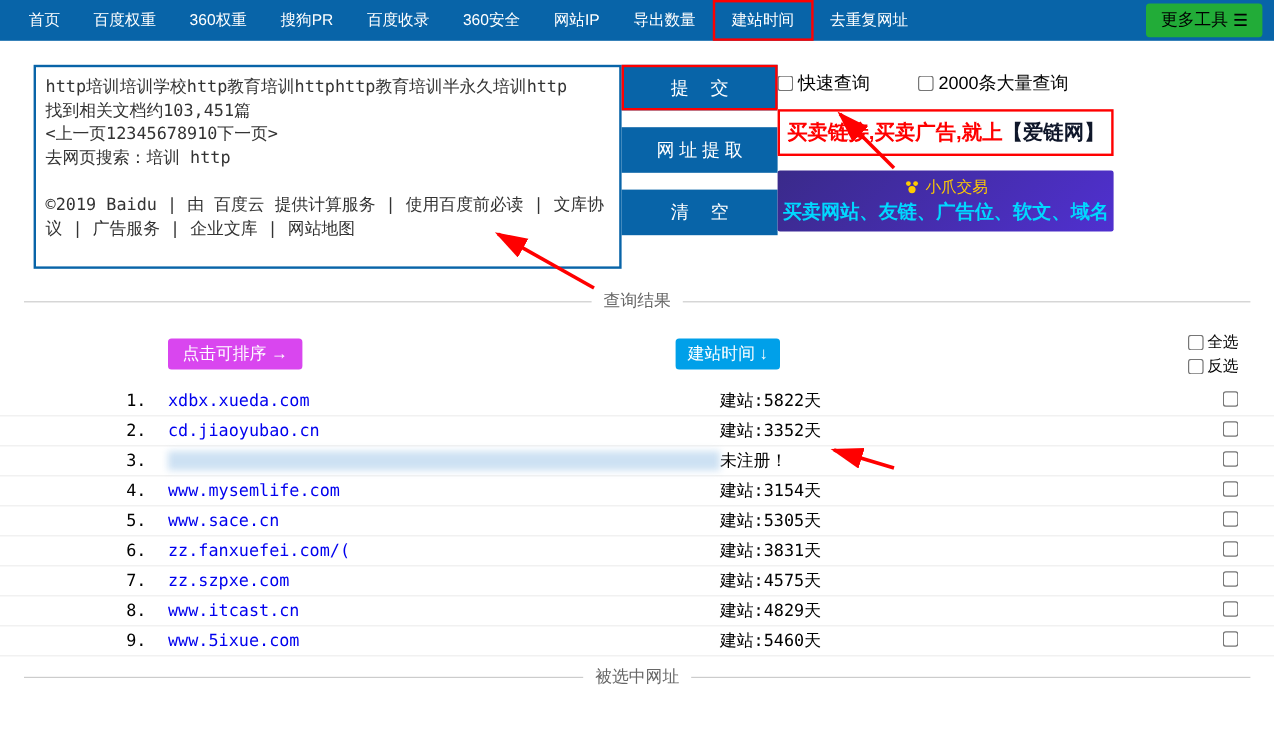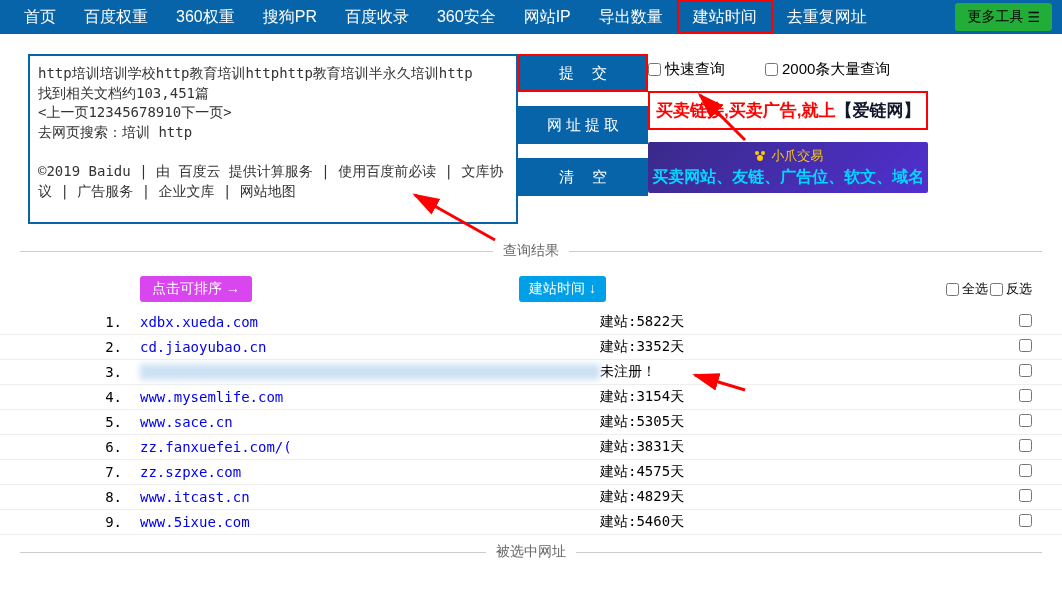--- a/index.html
+++ b/index.html
@@ -1,19 +1,19 @@
 <!DOCTYPE html>
 <html><head>
   <meta charset="utf-8">
   <style>
     * { margin: 0; padding: 0; box-sizing: border-box; font-family: "Microsoft YaHei", Arial, sans-serif; }
     body { background: #fff; width: 1062px; }
     
     .nav-bar { background: #0864a8; height: 34px; display: flex; align-items: center; padding: 0 10px; }
-    .nav-item { color: #fff; padding: 0 14px; height: 34px; display: flex; align-items: center; cursor: pointer; font-size: 16px; }
+    .nav-item { color: #fff; padding: 0 14px; height: 34px; display: flex; align-items: center; cursor: pointer; font-size: 13px; }
     .nav-item.active { border: 2px solid #f00; box-sizing: border-box; }
     .nav-more { margin-left: auto; background: #22ac38; color: #000000; padding: 0 12px; height: 28px; display: flex; align-items: center; border-radius: 3px; font-size: 14px; }
     .nav-more-icon { margin-left: 4px; }
     
     .main-area { padding: 20px 28px 10px; display: flex; }
     .textarea-box { width: 490px; height: 170px; border: 2px solid #0864a8; padding: 8px; font-size: 14px; color: #333; font-family: monospace; line-height: 1.4; resize: none; overflow-y: scroll; }
     
     .btn-col { display: flex; flex-direction: column; gap: 14px; }
     .btn-blue { background: #0864a8; color: #fff; width: 130px; height: 38px; display: flex; align-items: center; justify-content: center; font-size: 15px; border: none; cursor: pointer; letter-spacing: 18px; text-indent: 18px; }
     .btn-blue.submit { border: 2px solid #f00; }
@@ -29,21 +29,21 @@
     .ad-banner2 .top { color: #ffcc00; font-size: 13px; display: flex; align-items: center; justify-content: center; gap: 4px; }
     .ad-banner2 .bottom { color: #00d8ff; font-size: 16px; font-weight: bold; margin-top: 2px; }
     
     .divider-line { display: flex; align-items: center; margin: 8px 20px; gap: 10px; text-align: right; }
     .divider-line .line { flex: 1; height: 1px; background: #ccc; }
     .divider-line .label { color: #666; font-size: 14px; }
     
     .result-header { display: flex; align-items: center; padding: 8px 30px; }
     .sort-btn { background: #d946ef; color: #fff; padding: 4px 12px; border-radius: 3px; font-size: 14px; border: none; cursor: pointer; margin-left: 110px; }
     .time-btn { background: #00a0e9; color: #fff; padding: 4px 10px; border-radius: 3px; font-size: 14px; border: none; cursor: pointer; margin-left: auto; margin-right: 340px; }
-    .select-all-col { display: flex; flex-direction: row; font-size: 13px; gap: 2px; }
+    .select-all-col { display: flex; flex-direction: column; font-size: 13px; gap: 2px; }
     .select-all-col label { display: flex; align-items: center; gap: 3px; }
     
     .result-row { display: flex; align-items: center; padding: 3px 30px; font-size: 14px; border-bottom: 1px solid #eee; }
     .row-num { width: 110px; text-align: right; padding-right: 18px; font-family: monospace; }
     .row-url { color: #0000ee; font-family: monospace; width: 460px; }
     .row-url.blur { background: #cde1f3; color: transparent; filter: blur(3px); }
     .row-time { width: 320px; font-family: monospace; }
     .row-check { margin-left: auto; }
     
     .arrow { position: absolute; pointer-events: none; }

